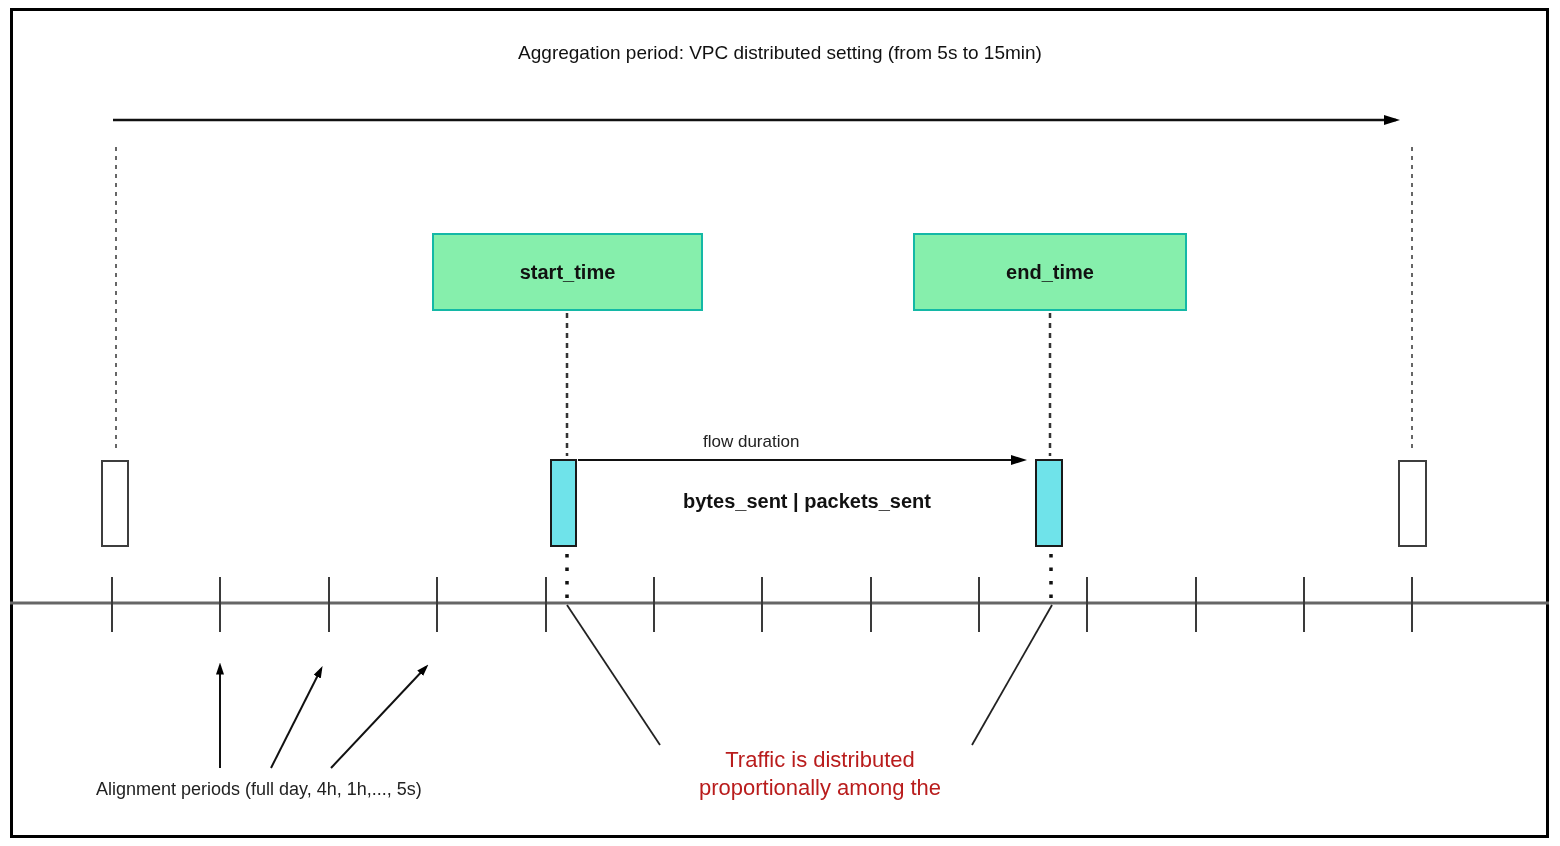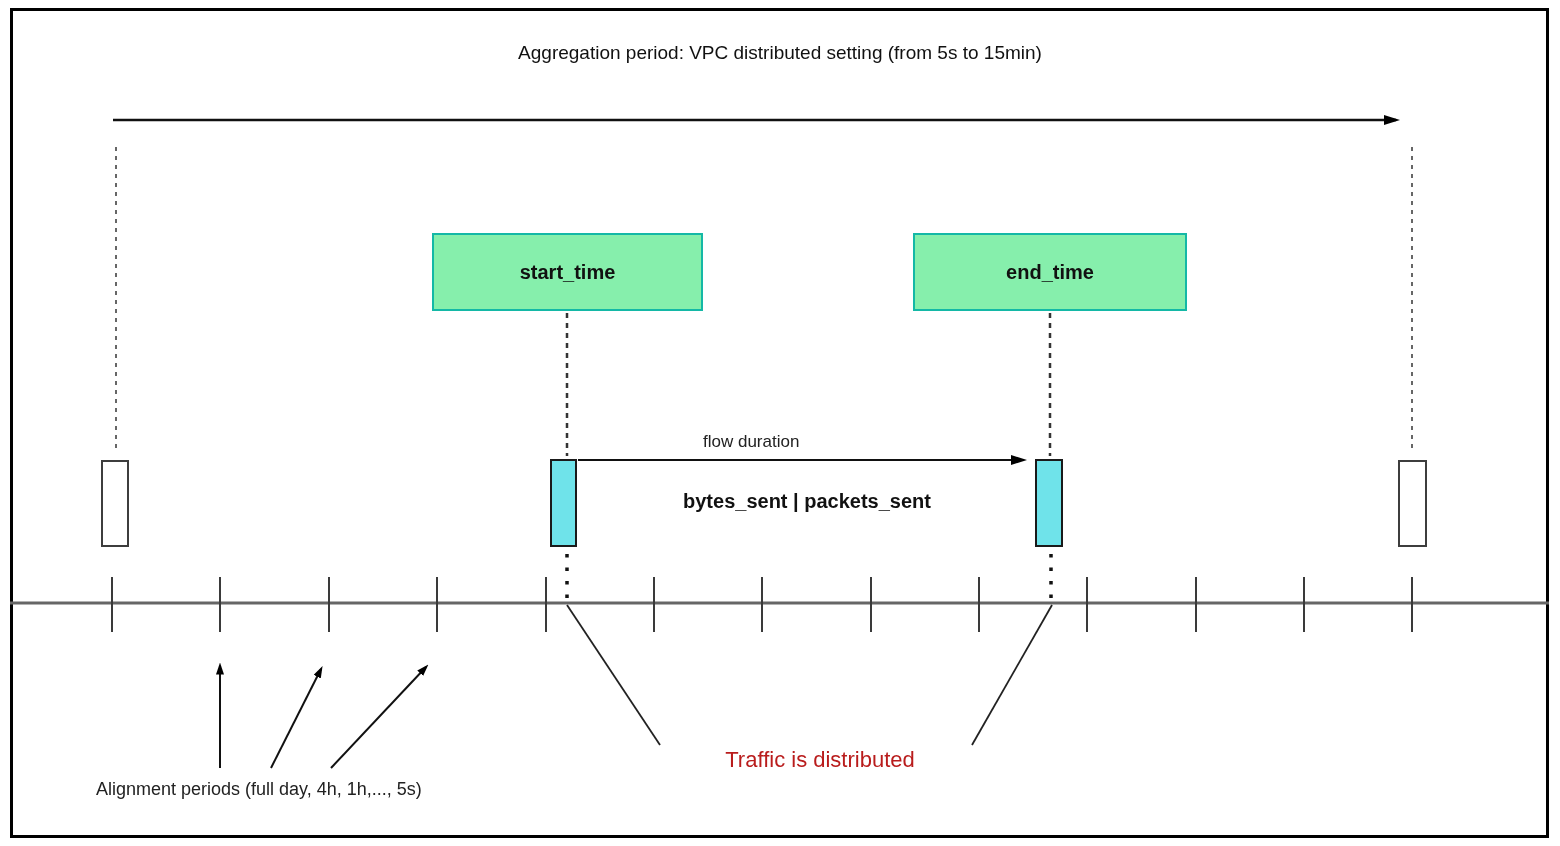--- a/index.html
+++ b/index.html
@@ -113,15 +113,16 @@
   <div id="agg-end-marker" class="abs marker-white"></div>
   <div id="flow-start-marker" class="abs marker-rect" style="background: rgb(111, 227, 234);"></div>
   <div id="flow-end-marker" class="abs marker-rect" style="background: rgb(111, 227, 234);"></div>
 
   <div class="abs flow-duration-label">flow duration</div>
   <div class="abs flow-metrics-label">bytes_sent | packets_sent</div>
 
   <div class="abs alignment-label">Alignment periods (full day, 4h, 1h,..., 5s)</div>
   <div class="abs traffic-note">
     <div>Traffic is distributed</div>
+    <div>proportionally among the</div>
   </div>
 
 </div>
 
 </body></html>

